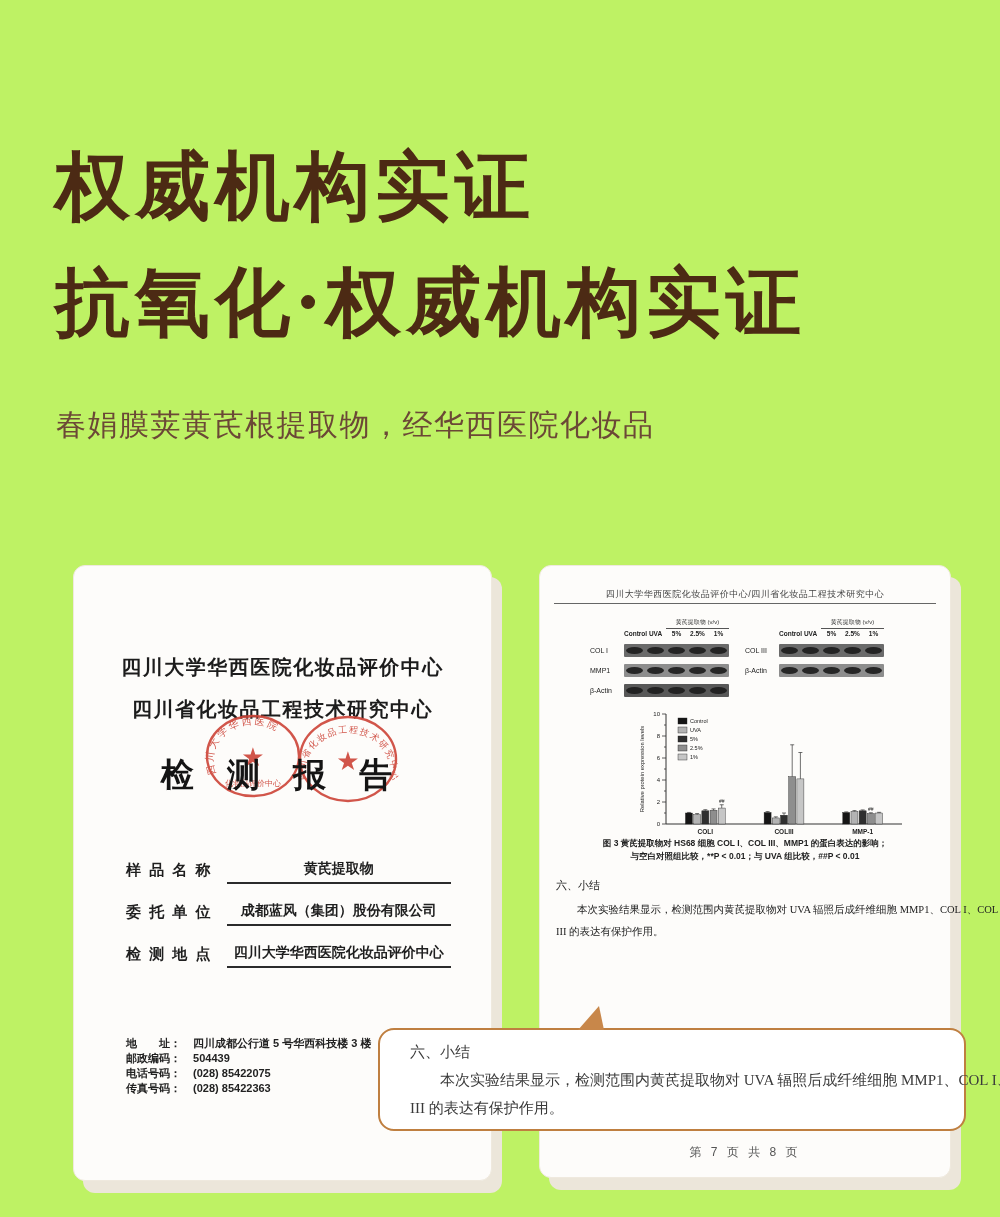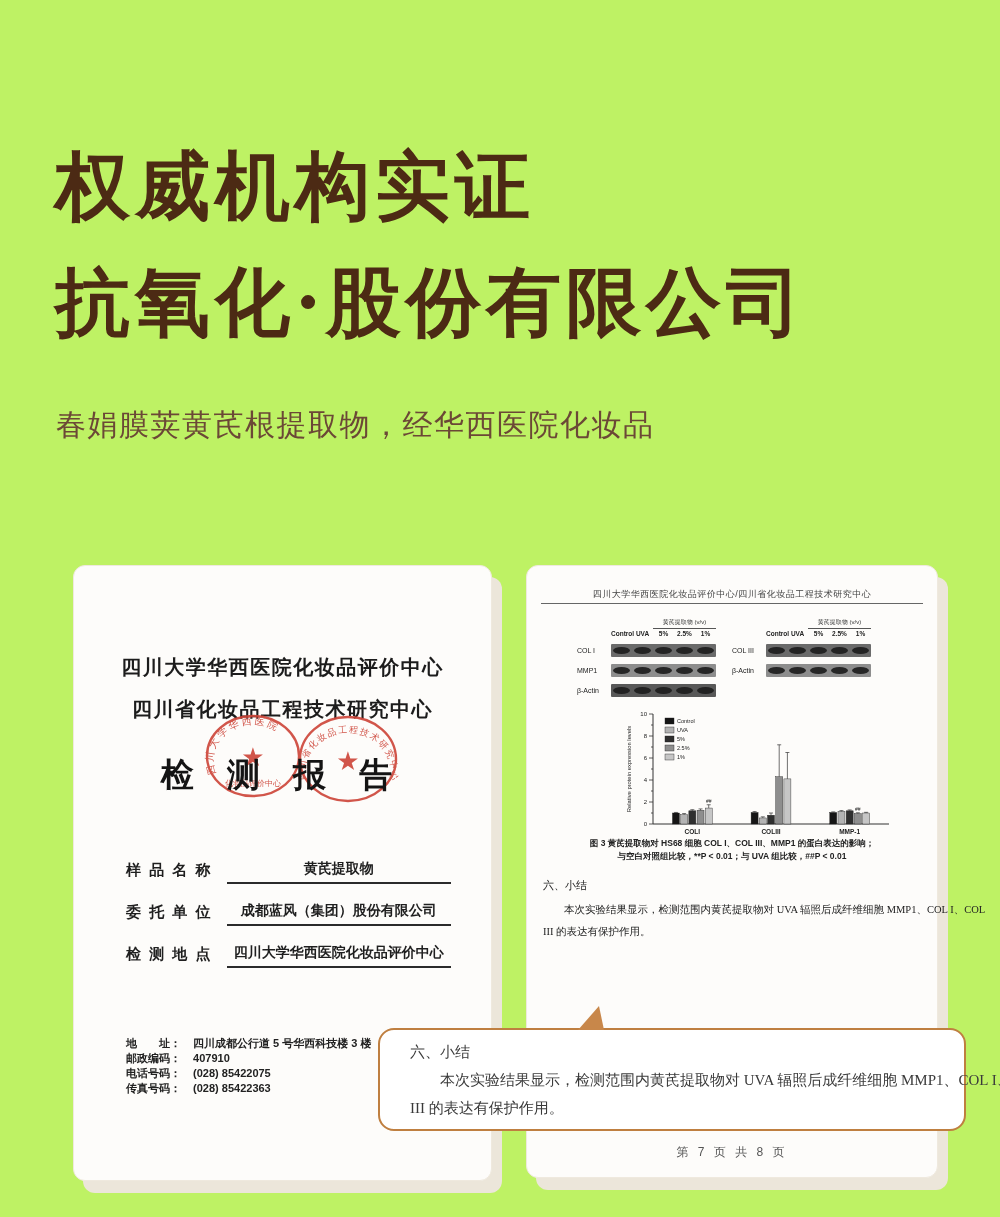--- a/index.html
+++ b/index.html
@@ -10,21 +10,21 @@
   .hero-title{position:absolute;left:55px;top:128px;margin:0;font-weight:600;
               font-family:"DejaVu Serif","Liberation Serif",serif;color:#4c2a14;}
   .hero-title .t{display:block;font-size:75px;line-height:116px;letter-spacing:5px;white-space:nowrap;}
   .hero-sub{position:absolute;left:56px;top:400px;margin:0;color:#6b4836;}
   .hero-sub .s{display:block;font-size:30px;line-height:50px;letter-spacing:1.5px;white-space:nowrap;}
 
   
   .doc{position:absolute;background:#fdfcfa;border:1px solid #efe9de;border-radius:12px;
        box-shadow:10px 12px 0 #ece6da;color:#1f1f1f;}
   .doc-left{left:73px;top:565px;width:417px;height:614px;}
-  .doc-right{left:526px;top:565px;width:410px;height:611px;}
+  .doc-right{left:539px;top:565px;width:410px;height:611px;}
 
   
   .org1,.org2{position:absolute;left:0;right:0;text-align:center;font-weight:bold;
               font-size:20px;letter-spacing:1.5px;color:#1c1c1c;white-space:nowrap;}
   .org1{top:88px;} .org2{top:130px;}
   .stamps{position:absolute;left:110px;top:140px;width:260px;height:120px;opacity:.9;}
   .doc-title{position:absolute;left:0;right:0;top:187px;text-align:center;font-weight:bold;
              font-size:33px;letter-spacing:12px;color:#141414;z-index:2;}
   .fields{position:absolute;left:52px;right:40px;top:276px;}
   .field-row{display:flex;align-items:flex-end;height:42px;}
@@ -73,21 +73,21 @@
   .c-l1{position:absolute;left:30px;top:41px;width:530px;font-size:15px;text-indent:2em;white-space:nowrap;}
   .c-l2{position:absolute;left:30px;top:69px;font-size:15px;white-space:nowrap;}
 </style>
 </head>
 <body>
 
 <div class="canvas">
 
   <h1 class="hero-title">
     <span class="t">权威机构实证</span>
-    <span class="t">抗氧化·股份有限公司</span>
+    <span class="t">抗氧化·权威机构实证</span>
   </h1>
   <p class="hero-sub">
     <span class="s">春娟膜荚黄芪根提取物，经华西医院化妆品</span>
   </p>
 
   <section class="doc doc-left">
     <div class="org1">四川大学华西医院化妆品评价中心</div>
     <div class="org2">四川省化妆品工程技术研究中心</div>
 
     <svg class="stamps" viewBox="0 0 260 120">
@@ -129,21 +129,21 @@
       </div>
     </div>
 
     <div class="contact">
       <div class="c-line">
         <span class="c-label">地　　址：</span>
         <span>四川成都公行道 5 号华西科技楼 3 楼</span>
       </div>
       <div class="c-line">
         <span class="c-label">邮政编码：</span>
-        <span>407910</span>
+        <span>504439</span>
       </div>
       <div class="c-line">
         <span class="c-label">电话号码：</span>
         <span>(028) 85422075</span>
       </div>
       <div class="c-line">
         <span class="c-label">传真号码：</span>
         <span>(028) 85422363</span>
       </div>
     </div>

